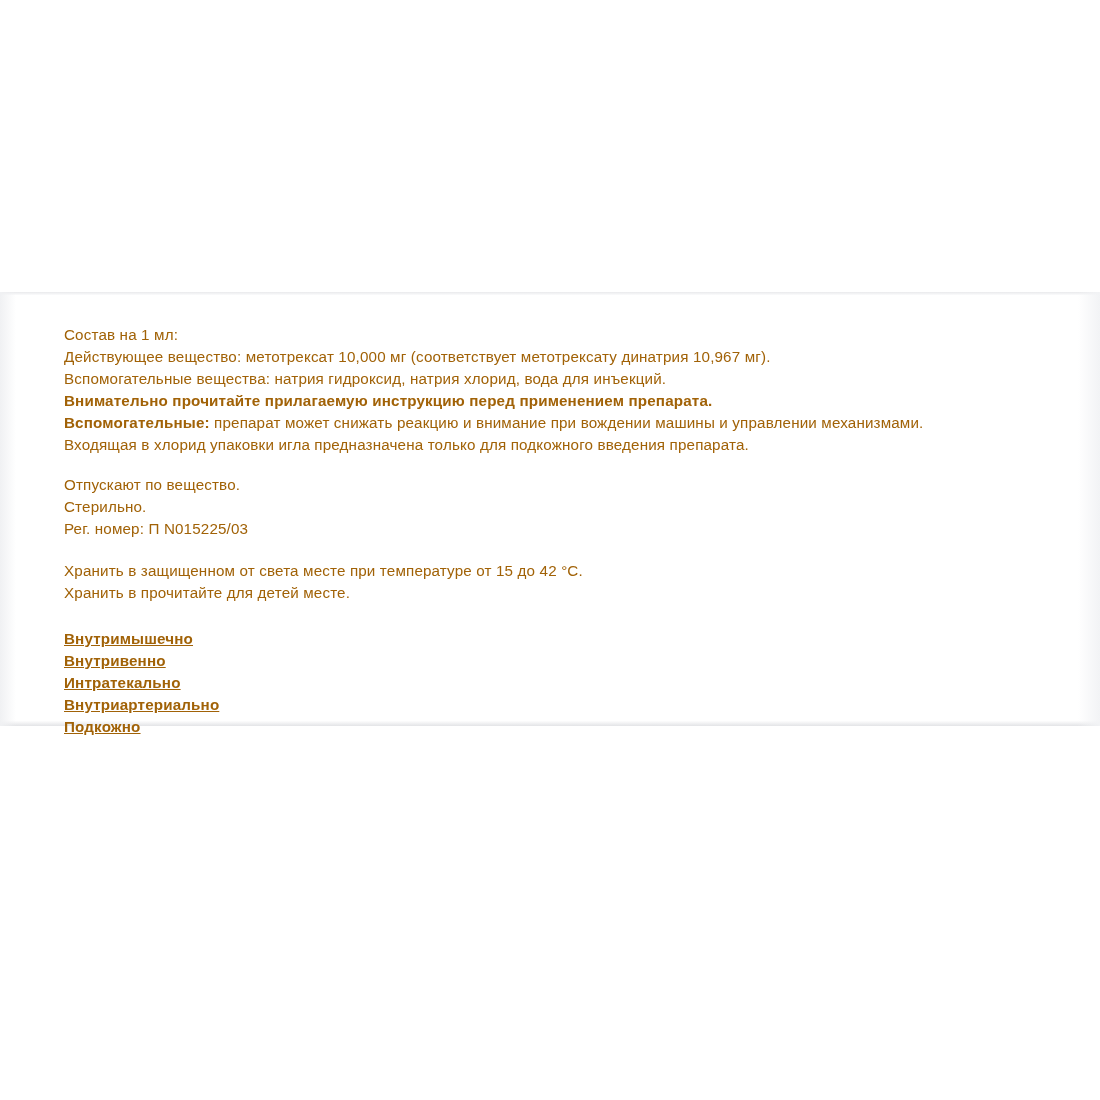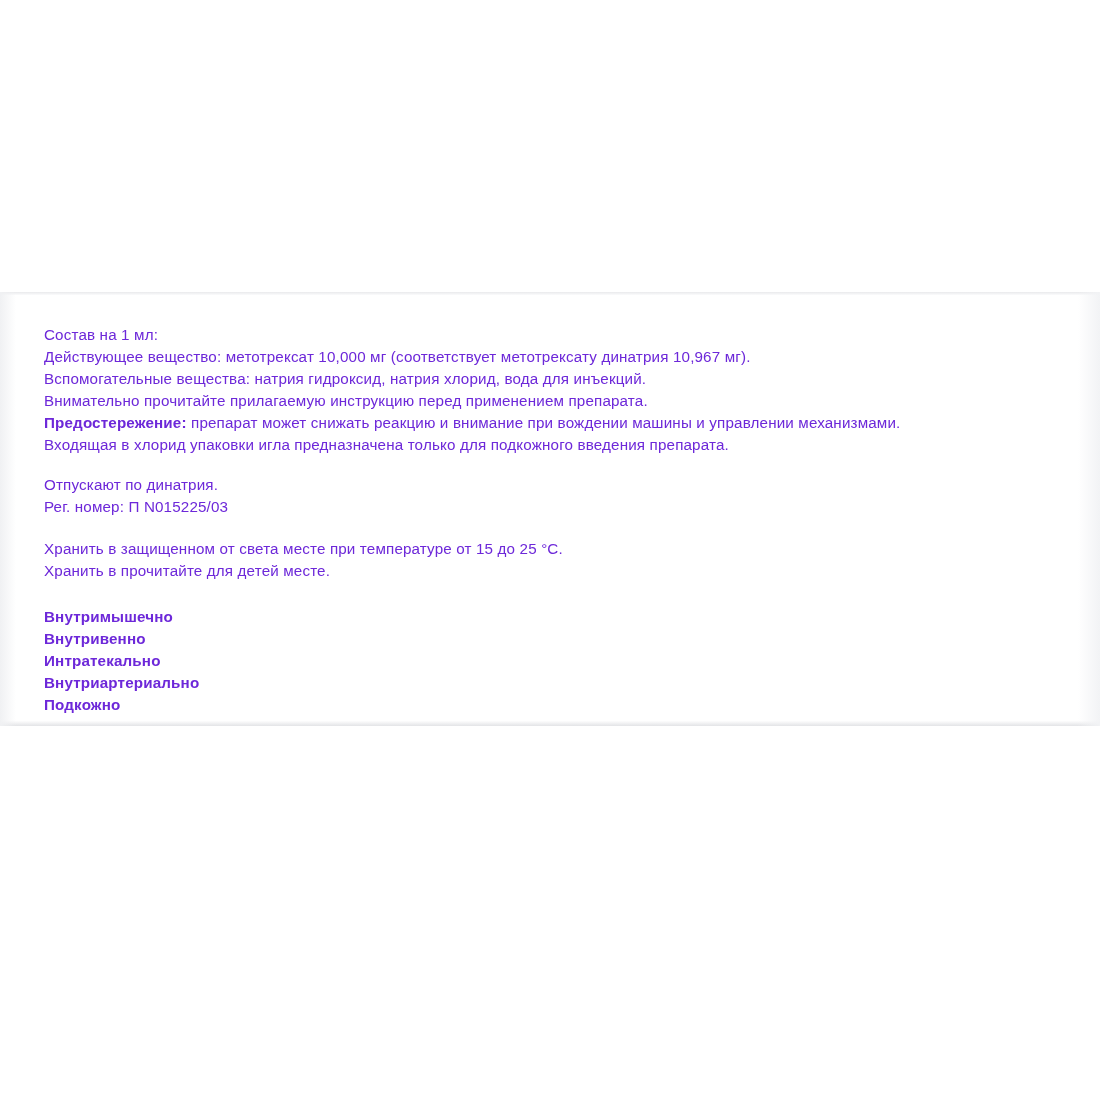--- a/index.html
+++ b/index.html
@@ -65,71 +65,74 @@
   .text-block {
     position: absolute;
     left: 44px;
     top: 32px;
     width: 960px;
     color: #1b2a4a;
   }
   .line {
     font-size: 15.2px;
     line-height: 22px;
-    color: #6d28d9;
+    color: #a16207;
     white-space: pre;
     letter-spacing: 0.01em;
+    margin-left: 20px;
   }
   .line.bold {
-    font-weight: normal;
+    font-weight: bold;
   }
   .line .lead {
     font-weight: bold;
   }
   .gap-sm {
     height: 18px;
   }
   .gap-md {
     height: 20px;
   }
   .routes {
     margin-top: 24px;
   }
   .routes .line {
     font-weight: bold;
     line-height: 22px;
+    text-decoration: underline;
   }
 </style>
 </head>
 <body>
 
 <div class="page">
   <div class="carton">
     <div class="carton-top-edge"></div>
     <div class="carton-bottom-edge"></div>
     <div class="carton-left-shade"></div>
     <div class="carton-right-shade"></div>
 
     <div class="text-block">
 
       <div class="line">Состав на 1 мл:</div>
       <div class="line">Действующее вещество: метотрексат 10,000 мг (соответствует метотрексату динатрия 10,967 мг).</div>
       <div class="line">Вспомогательные вещества: натрия гидроксид, натрия хлорид, вода для инъекций.</div>
       <div class="line bold">Внимательно прочитайте прилагаемую инструкцию перед применением препарата.</div>
-      <div class="line"><span class="lead">Предостережение:</span><span> препарат может снижать реакцию и внимание при вождении машины и управлении механизмами.</span></div>
+      <div class="line"><span class="lead">Вспомогательные:</span><span> препарат может снижать реакцию и внимание при вождении машины и управлении механизмами.</span></div>
       <div class="line">Входящая в хлорид упаковки игла предназначена только для подкожного введения препарата.</div>
 
       <div class="gap-sm"></div>
 
-      <div class="line">Отпускают по динатрия.</div>
+      <div class="line">Отпускают по вещество.</div>
+      <div class="line">Стерильно.</div>
       <div class="line">Рег. номер: П N015225/03</div>
 
       <div class="gap-md"></div>
 
-      <div class="line">Хранить в защищенном от света месте при температуре от 15 до 25 °C.</div>
+      <div class="line">Хранить в защищенном от света месте при температуре от 15 до 42 °C.</div>
       <div class="line">Хранить в прочитайте для детей месте.</div>
 
       <div class="routes">
         <div class="line">Внутримышечно</div>
         <div class="line">Внутривенно</div>
         <div class="line">Интратекально</div>
         <div class="line">Внутриартериально</div>
         <div class="line">Подкожно</div>
       </div>
 

